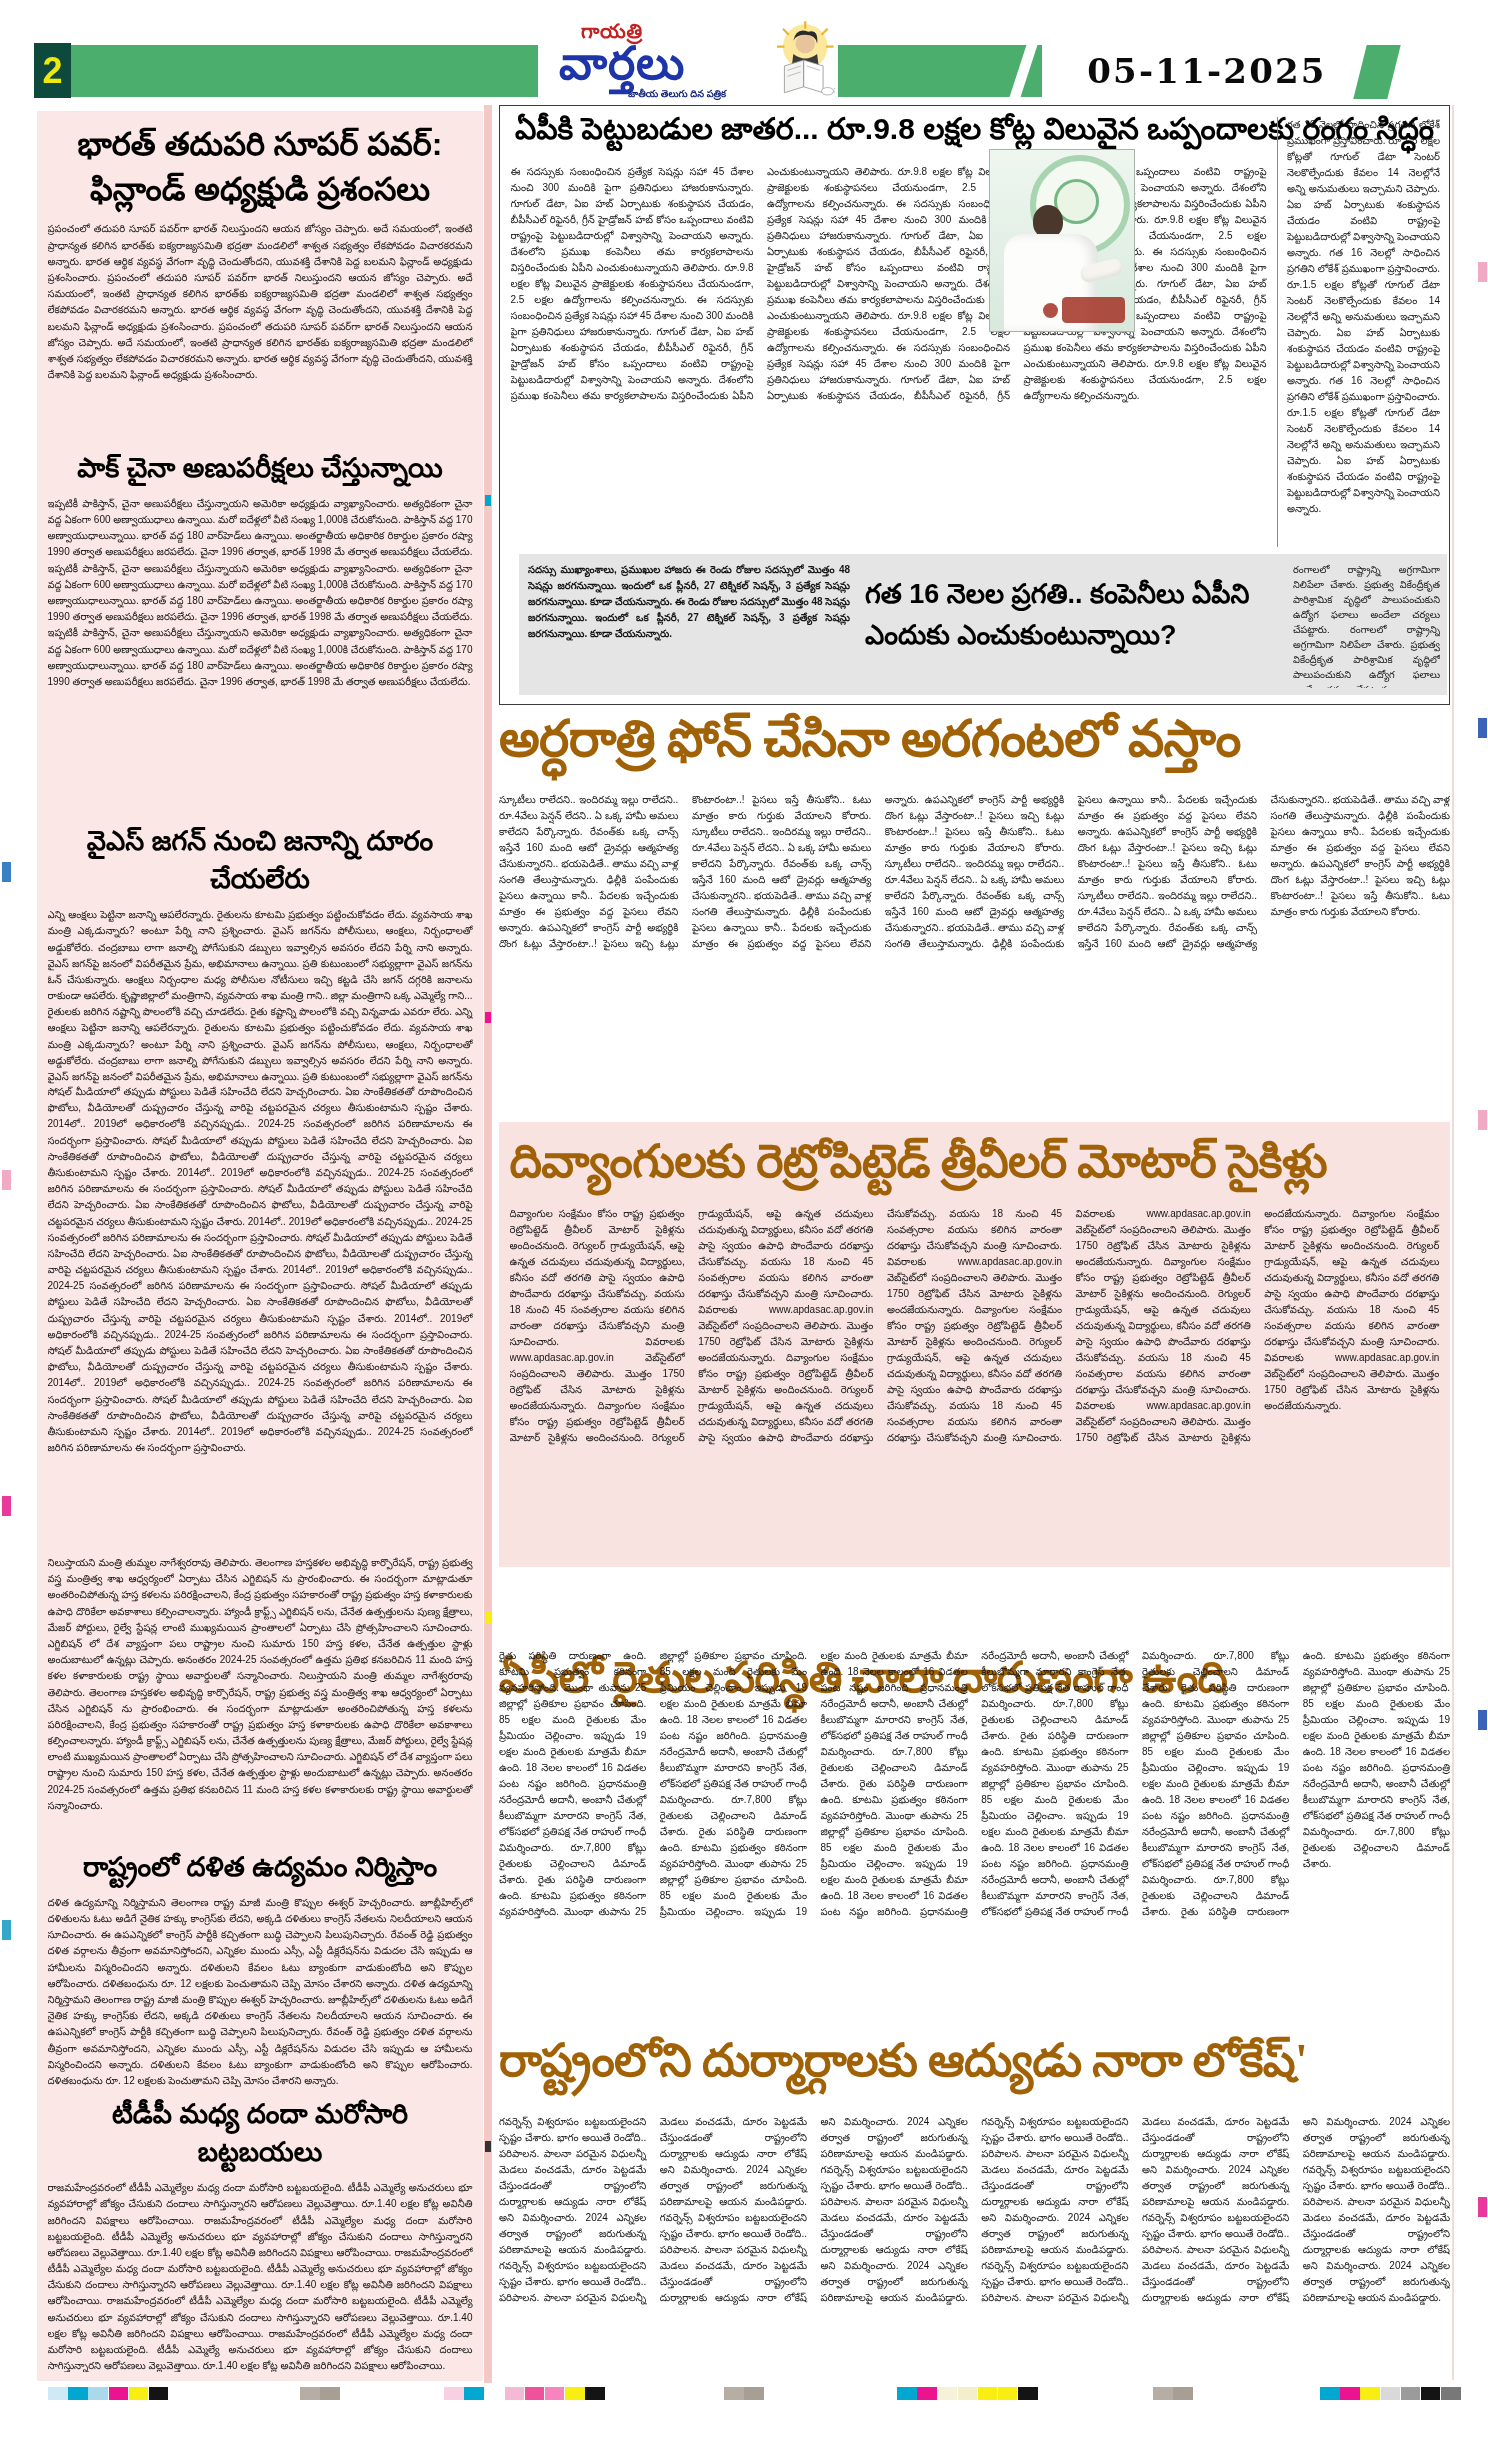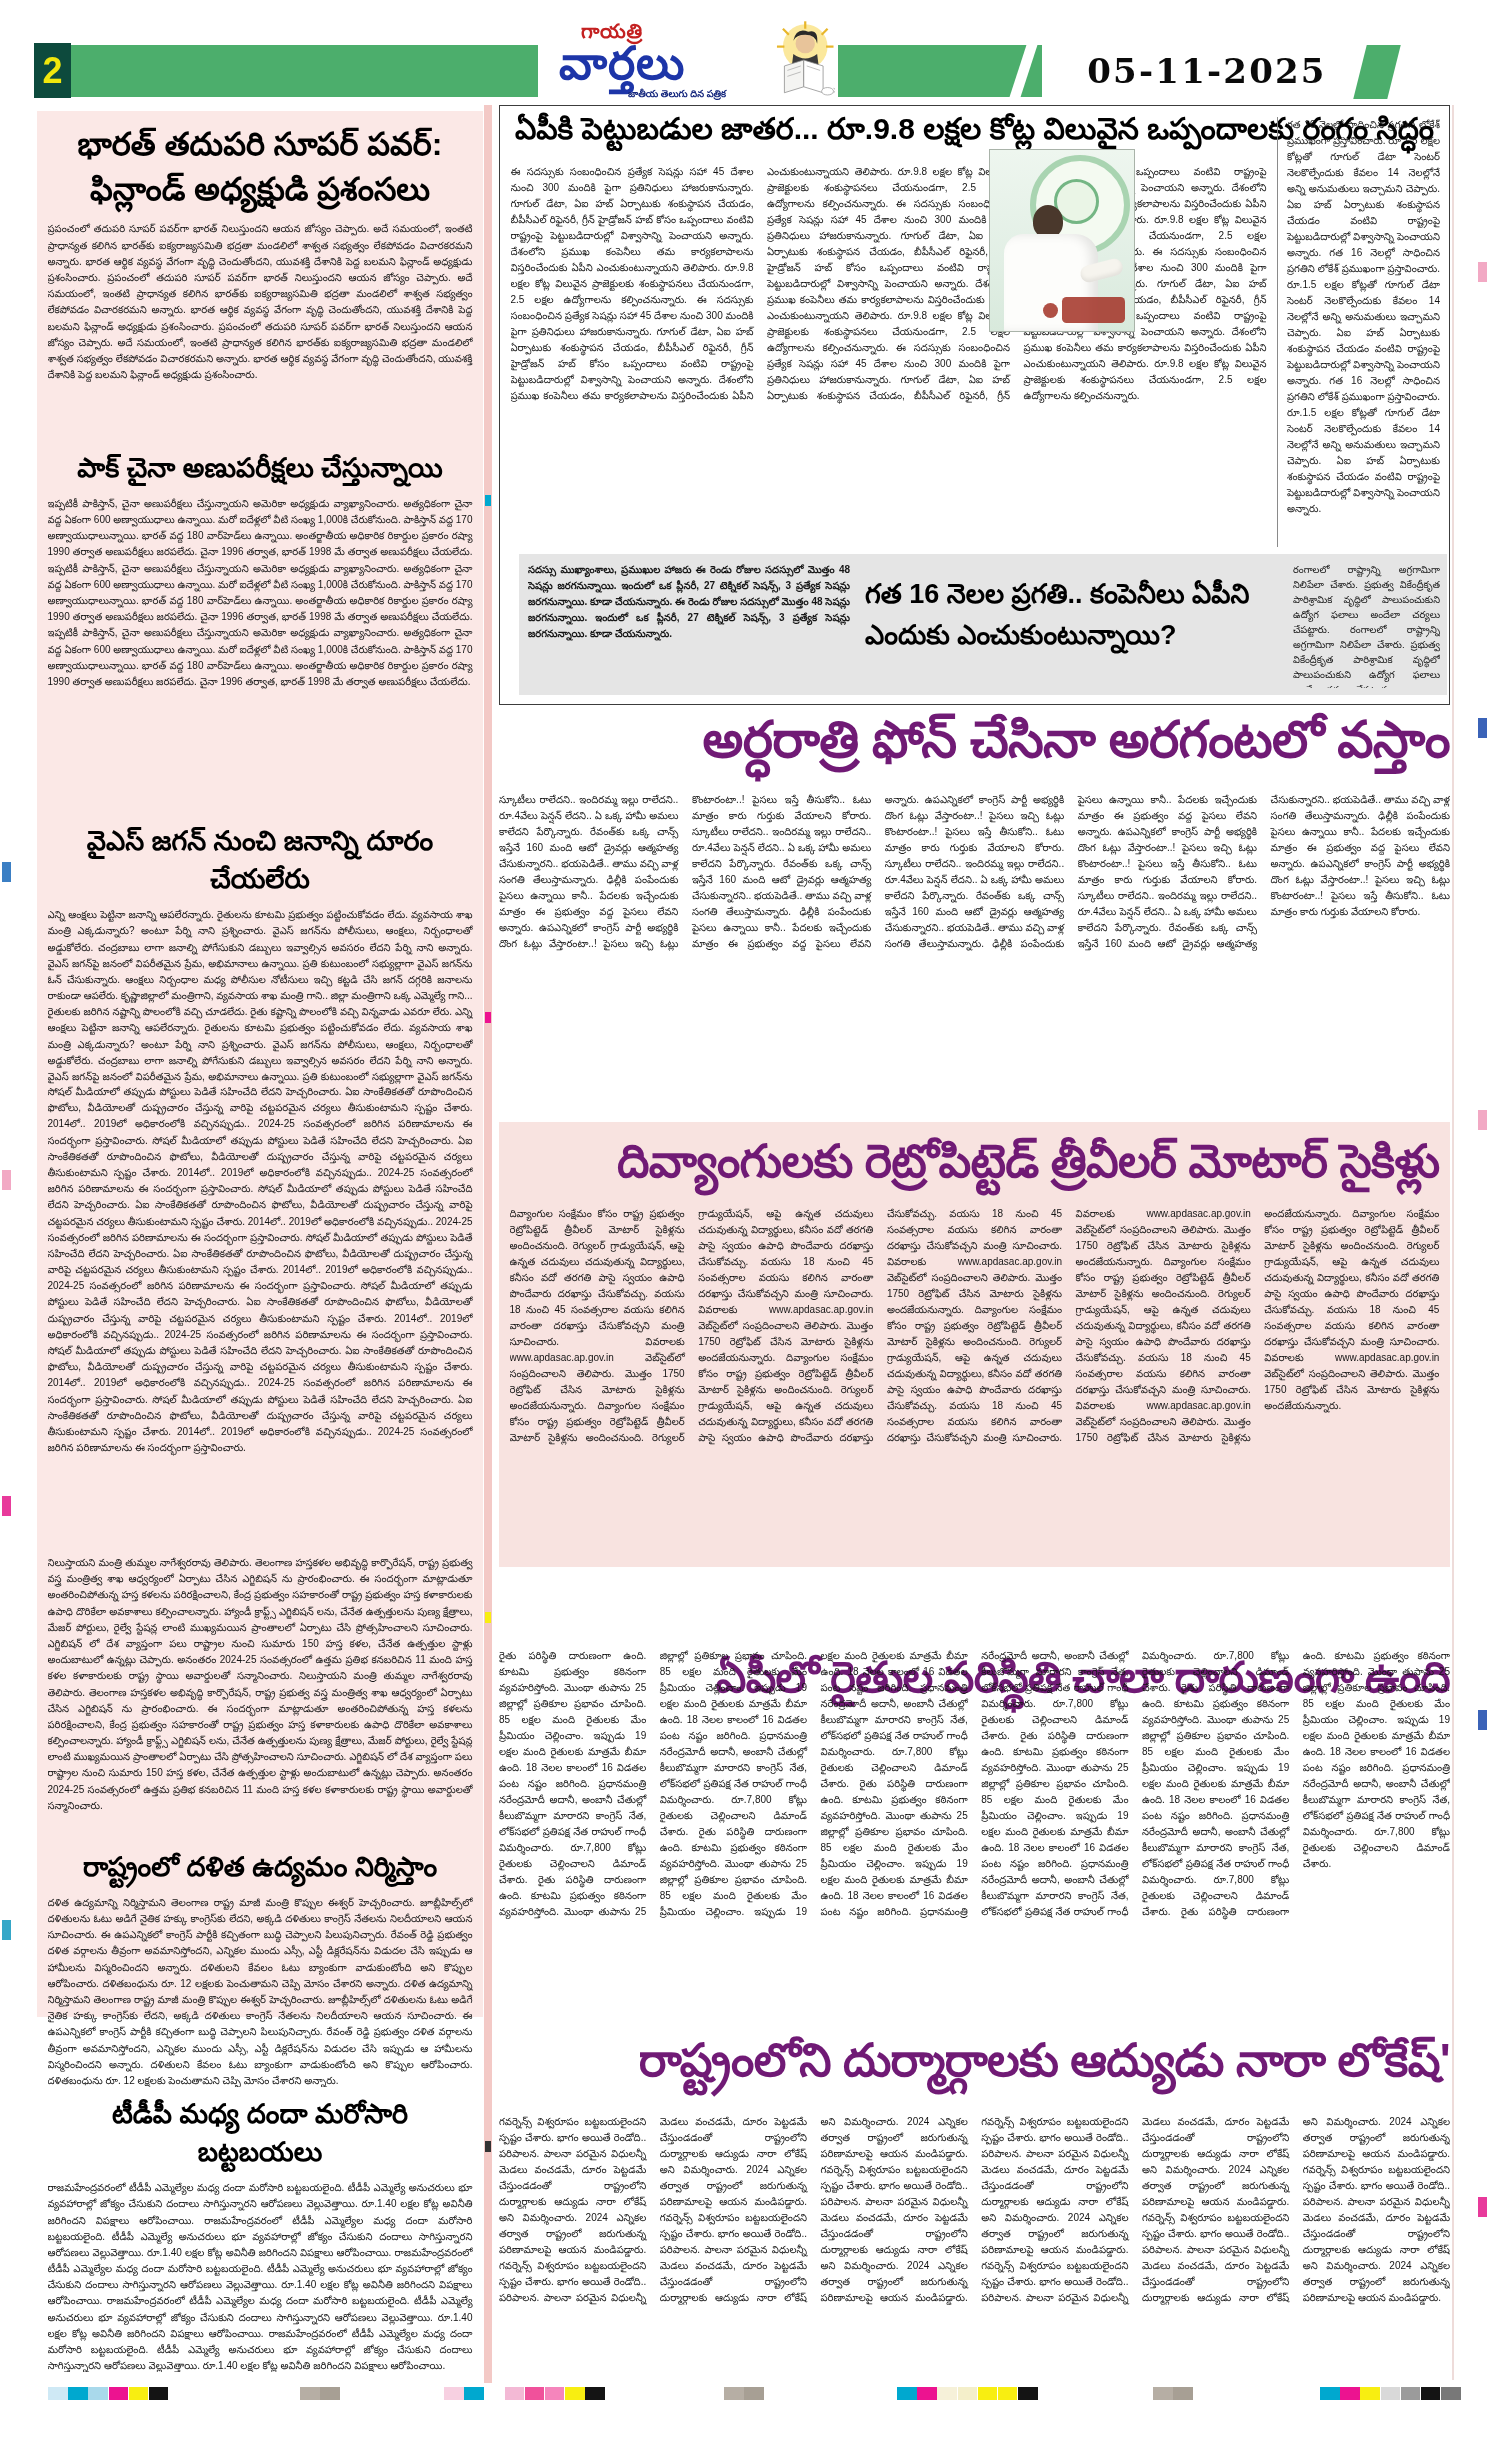--- a/index.html
+++ b/index.html
@@ -21,36 +21,36 @@
                   letter-spacing:0.7px;}
   .masthead-tagline{position:absolute;left:90px;bottom:1.5px;font-size:9.7px;font-weight:700;color:#14267d;}
   .masthead-illu{position:absolute;right:3px;top:4.5px;}
   .date-box{position:absolute;left:1061px;top:48px;width:292px;height:46px;display:flex;
             align-items:center;justify-content:center;}
   .date-box span{font-family:"DejaVu Serif",serif;font-weight:700;font-size:34px;letter-spacing:2.2px;color:#0b0b0b;}
   .header-parallelogram{position:absolute;left:1360px;top:45px;width:34px;height:54px;background:#4cae6c;
                         transform:skewX(-14deg);}
 
   
-  .left-col{position:absolute;left:37px;top:111px;width:446px;height:1906px;background:#fbe8e6;
+  .left-col{position:absolute;left:37px;top:111px;width:446px;height:2270px;background:#fbe8e6;
             box-sizing:border-box;padding:3px 10.5px;}
   .l-art{overflow:hidden;}
   .l-head{font-weight:800;text-align:center;line-height:1.42;color:#000;margin:7.5px 3px 9px;}
   .l-head.big{font-size:32px;}
   .l-head.mid{font-size:27px;}
   .l-body{font-size:10px;line-height:1.62;text-align:justify;color:#141414;}
 
   
   .divider-strip{position:absolute;left:484px;top:105px;width:7.5px;height:2278px;background:#f3c9c6;}
   .divider-strip i{position:absolute;left:0.7px;width:6px;height:10.5px;display:block;}
   .right-rule{position:absolute;left:1452px;top:105px;width:1.5px;height:2275px;background:#eedcda;}
 
   
   .main-art{position:absolute;left:499px;width:951px;}
-  .headline-xl{font-weight:800;text-align:right;color:#701a75;line-height:1.2;letter-spacing:-0.7px;}
+  .headline-xl{font-weight:800;text-align:left;color:#a16207;line-height:1.2;letter-spacing:-0.7px;font-family:Liberation Serif, serif;}
   .body-cols{font-size:10px;line-height:1.6;text-align:justify;color:#141414;overflow:hidden;
              column-gap:13.5px;}
 
   
   .artA{top:105px;height:600px;border:1.5px solid #3c3c3c;background:#fff;box-sizing:border-box;}
   .artA-head{position:absolute;left:0;top:6px;width:100%;font-size:30px;font-weight:800;text-align:center;color:#000;}
   .artA-cols{position:absolute;left:10.5px;top:58px;width:756px;height:381px;column-count:3;}
   .artA-right{position:absolute;left:777px;top:10.5px;width:153px;height:430px;border-left:1.1px solid #8a8a8a;
               padding-left:9px;font-size:10px;line-height:1.6;text-align:justify;overflow:hidden;}
   .photo{position:absolute;left:489px;top:43px;width:144px;height:181px;border:0.7px solid #a9b3a9;

